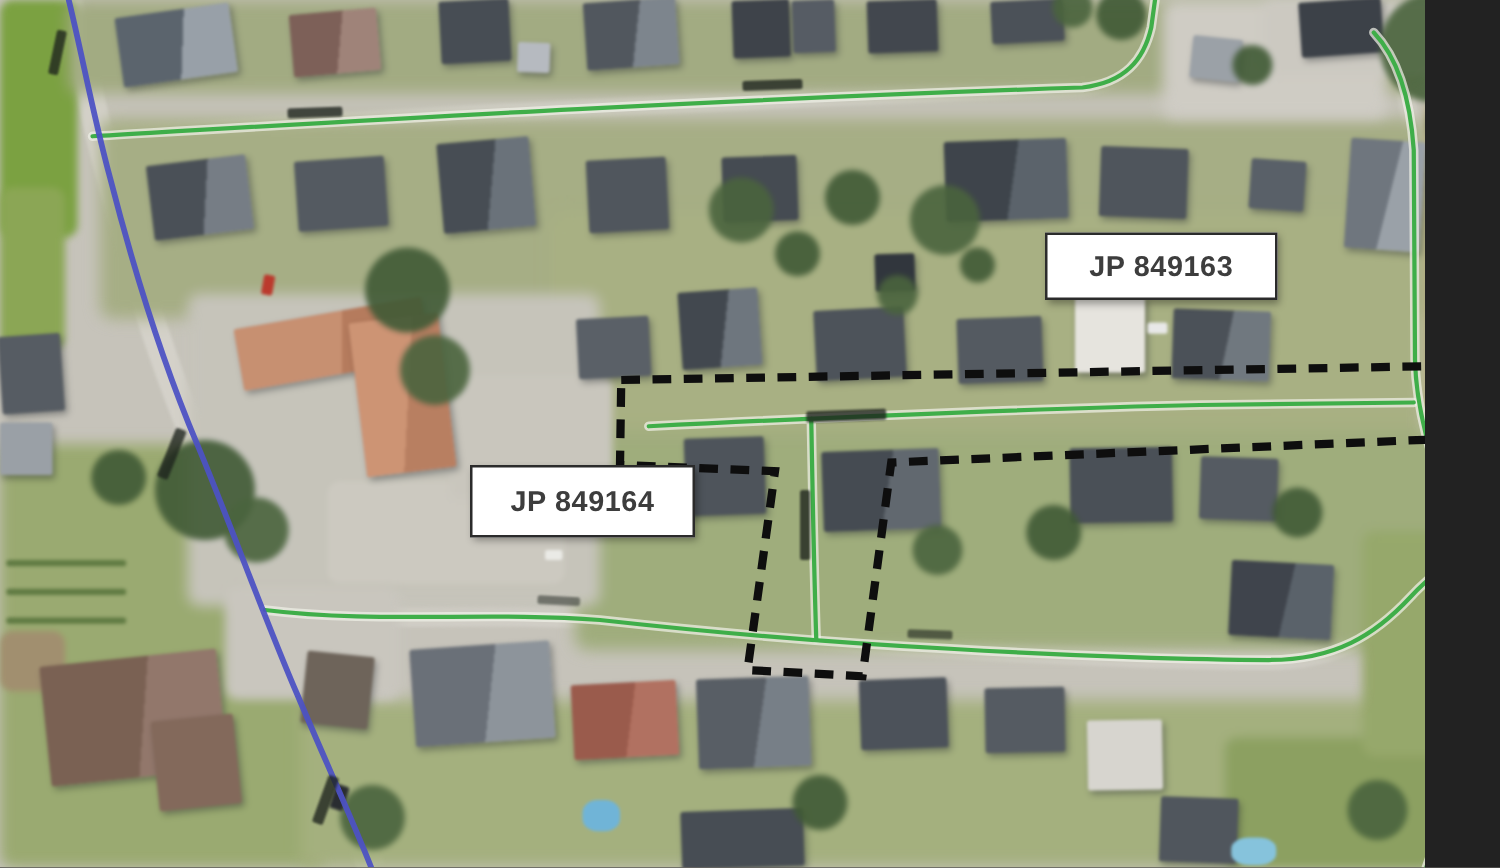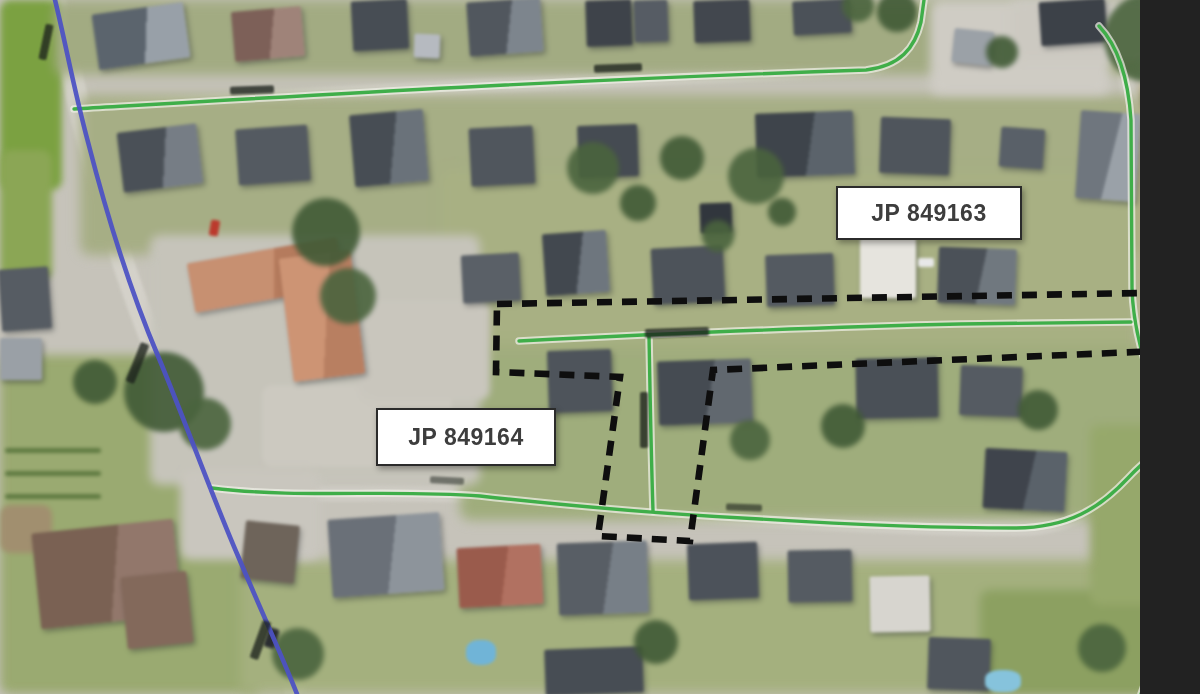--- a/index.html
+++ b/index.html
@@ -171,16 +171,16 @@
   <div class="s" style="left:726px;top:504px;width:36px;height:7px;transform:rotate(2deg);opacity:.6"></div>
   <div class="s" style="left:430px;top:477px;width:34px;height:7px;transform:rotate(3deg);opacity:.5"></div>
   <div class="s" style="left:1157px;top:490px;width:7px;height:42px;transform:rotate(8deg)"></div>
   <div class="s" style="left:42px;top:24px;width:8px;height:36px;transform:rotate(12deg)"></div>
   <div class="s" style="left:133px;top:342px;width:9px;height:42px;transform:rotate(22deg)"></div>
   <div class="s" style="left:256px;top:620px;width:9px;height:40px;transform:rotate(20deg)"></div>
 
   <div class="map-label" style="left:836px;top:186px;width:182px;height:50px">
     <span>JP 849163</span>
   </div>
-  <div class="map-label" style="left:376px;top:408px;width:176px;height:54px">
+  <div class="map-label" style="left:376px;top:372px;width:176px;height:54px">
     <span>JP 849164</span>
   </div>
 </div>
 
 </body></html>

